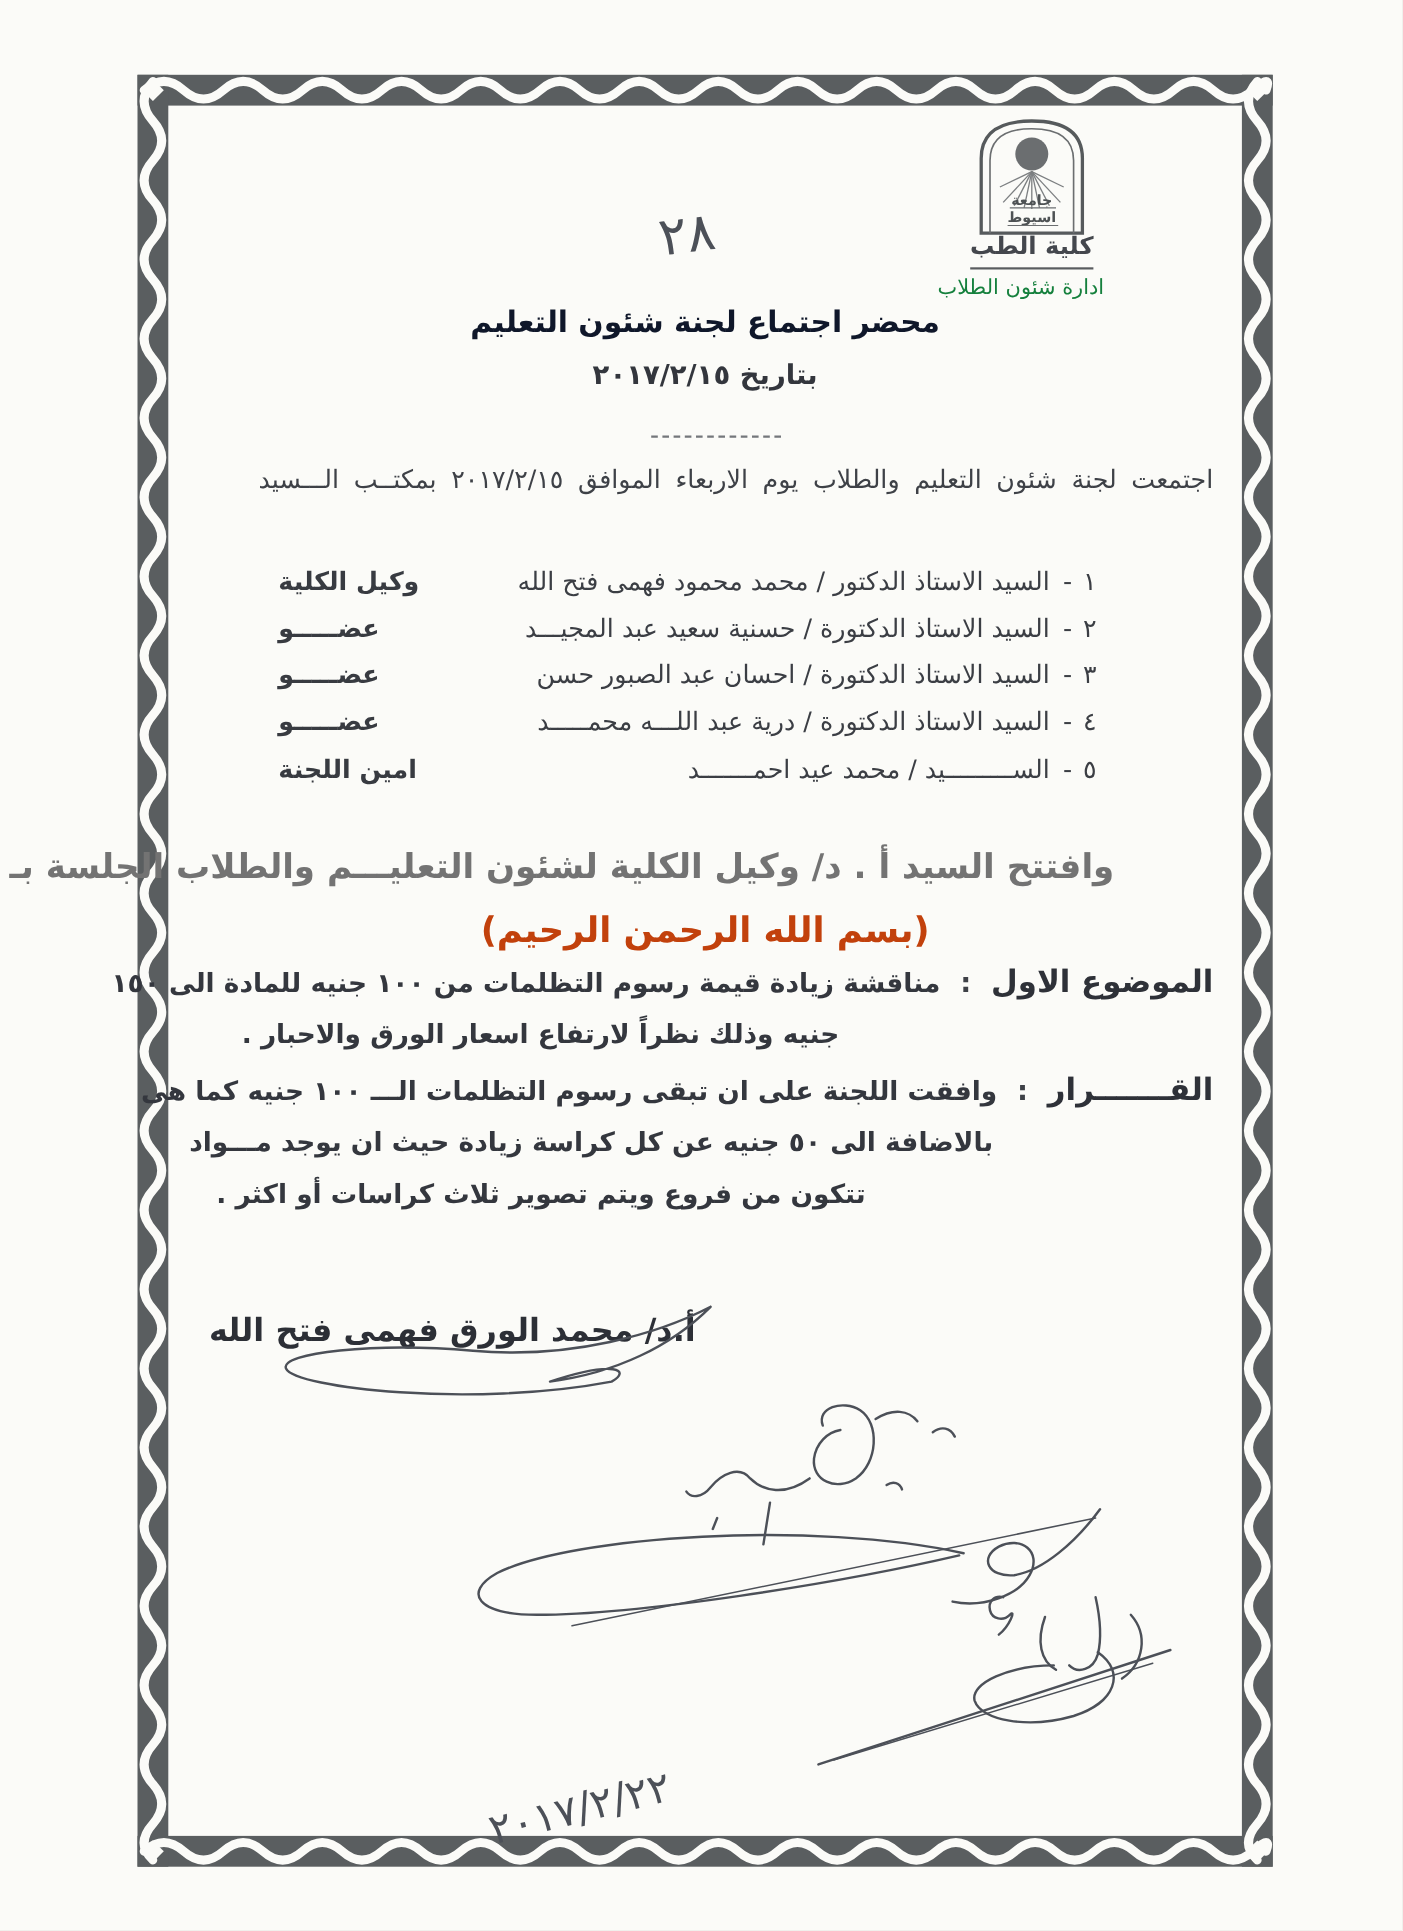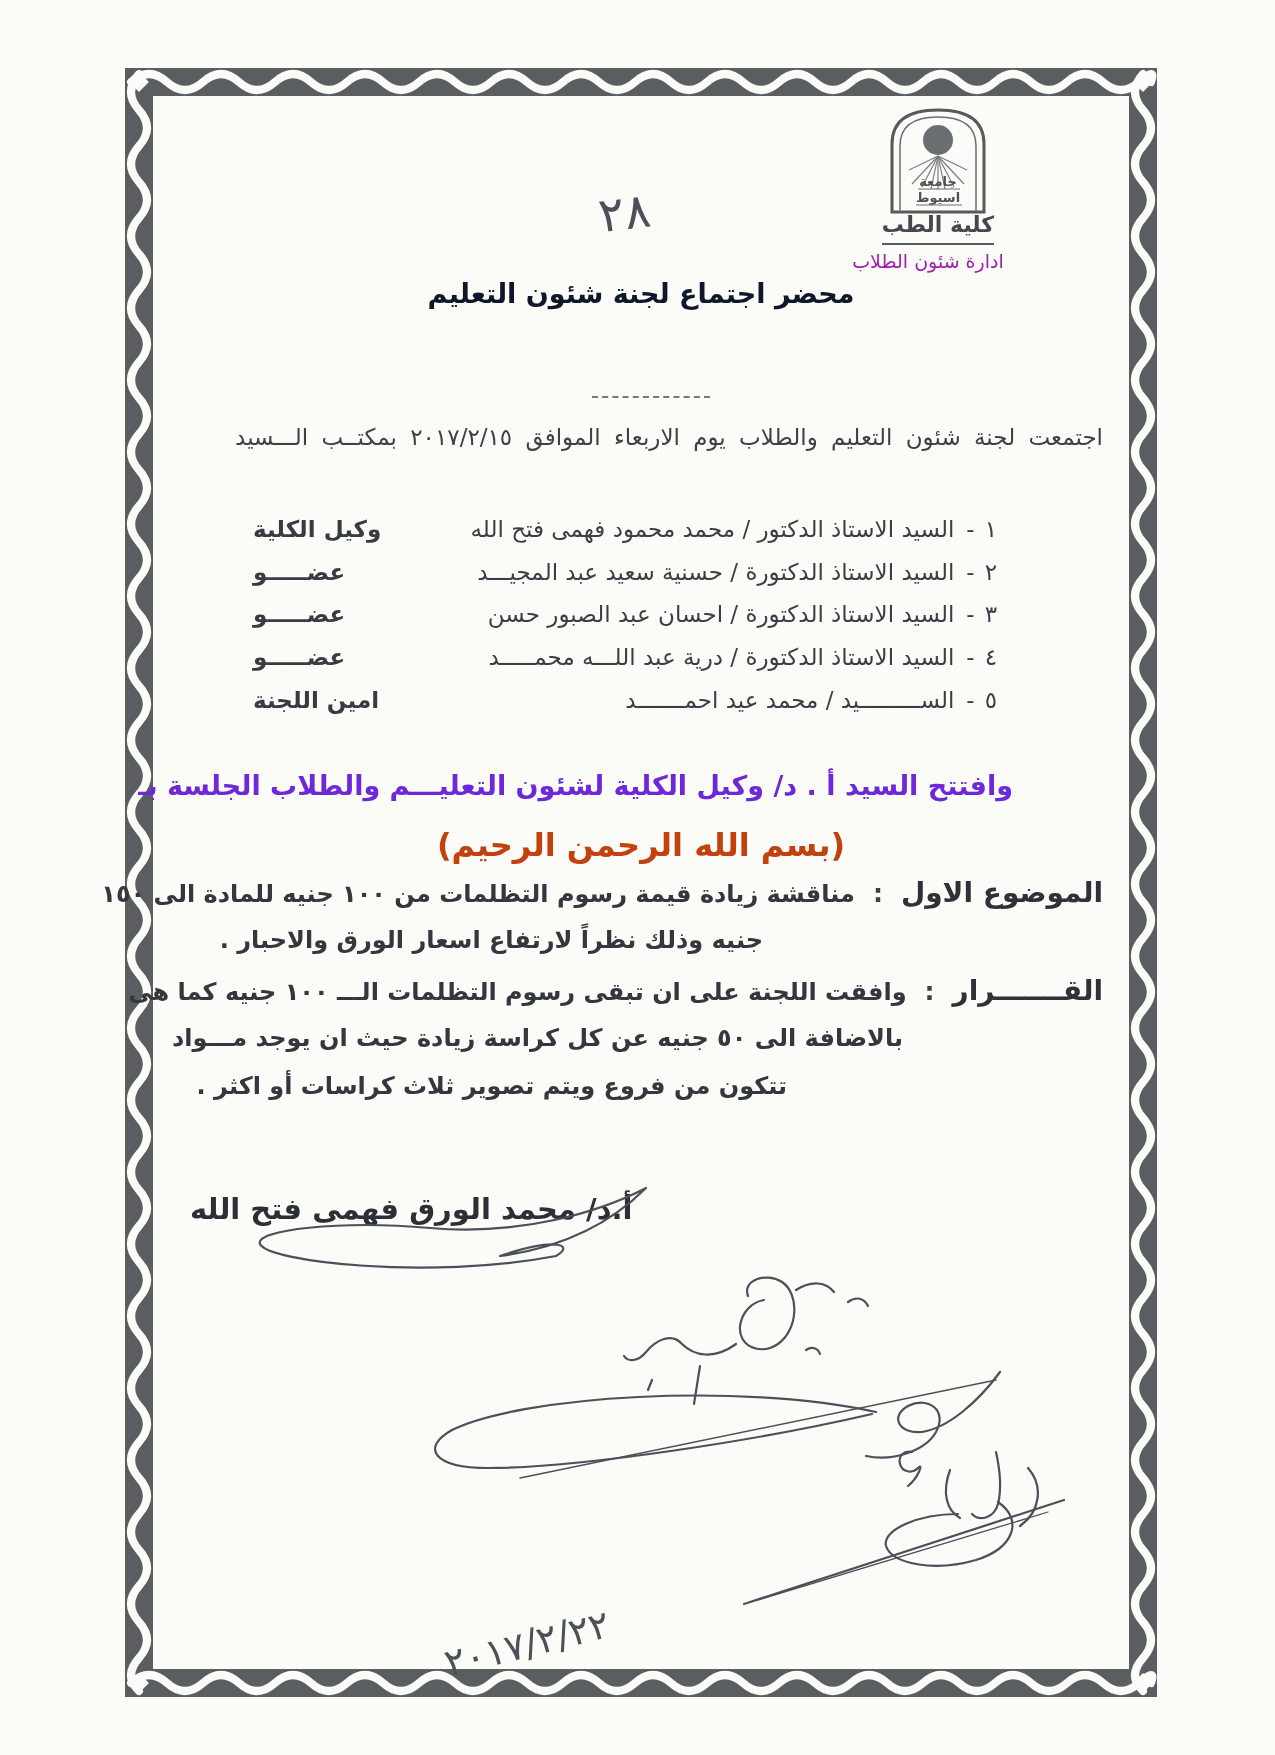--- a/index.html
+++ b/index.html
@@ -16,33 +16,33 @@
   .abs{position:absolute;}
   .rtl{direction:rtl;}
   .center-band{left:125px;width:1032px;text-align:center;}
 
   .doc-title{top:278px;font-size:27px;font-weight:bold;color:#0f172a;}
   .doc-date{top:326px;font-size:25px;font-weight:bold;color:#33363d;}
   .date-underline{left:592px;top:396px;width:118px;border-bottom:2px dashed #74777b;height:0;}
 
   .logo-caption{left:872px;top:212px;width:132px;text-align:center;font-size:22px;font-weight:bold;color:#44474d;}
   .logo-caption-line{left:882px;top:243px;width:112px;height:2px;background:#595c5f;}
-  .logo-dept{left:832px;top:250px;width:192px;text-align:center;font-size:19px;color:#a21caf;}
+  .logo-dept{left:832px;top:250px;width:192px;text-align:center;font-size:19px;color:#15803d;}
 
   .intro{left:212px;right:172px;top:414px;font-size:23px;line-height:46px;text-align:right;}
   .intro .l1{word-spacing:6px;}
 
   .attendees{left:253px;right:278px;top:508px;font-size:23px;color:#3b3e44;}
   .att-row{display:flex;direction:rtl;justify-content:space-between;align-items:center;height:42.6px;}
   .att-name{white-space:nowrap;}
   .att-num{margin-left:10px;}
   .att-dash{margin-left:12px;}
   .att-role{font-weight:bold;color:#383b41;}
 
-  .opening{right:262px;top:770px;font-size:27px;font-weight:bold;color:#6d28d9;white-space:nowrap;}
+  .opening{right:262px;top:770px;font-size:31px;font-weight:bold;color:#737373;white-space:nowrap;}
   .basmala{top:826px;font-size:32px;font-weight:bold;color:#c2410c;}
 
   .topic-row{display:flex;direction:rtl;align-items:baseline;white-space:nowrap;}
   .subject-row{right:172px;top:876px;}
   .decision-row{right:172px;top:974px;}
   .blk-label{font-size:28px;font-weight:bold;color:#2e3138;}
   .blk-colon{font-size:25px;font-weight:bold;margin:0 18px;}
   .blk-text{font-size:24px;font-weight:bold;color:#34373e;}
   .subject-l2{right:512px;top:926px;}
   .decision-l2{right:372px;top:1024px;}
@@ -98,20 +98,21 @@
     <text x="60" y="102" text-anchor="middle" font-size="13" font-weight="bold" fill="#4e5254" direction="rtl">اسيوط</text>
     <line x1="40" y1="89" x2="82" y2="89" stroke="#6b6e70" stroke-width="1"></line>
     <line x1="38" y1="105" x2="84" y2="105" stroke="#6b6e70" stroke-width="1"></line>
   </svg>
 
   <div class="abs rtl logo-caption">كلية الطب</div>
   <div class="abs logo-caption-line"></div>
   <div class="abs rtl logo-dept">ادارة شئون الطلاب</div>
 
   <div class="abs rtl center-band doc-title">محضر اجتماع لجنة شئون التعليم</div>
+  <div class="abs rtl center-band doc-date">بتاريخ ٢٠١٧/٢/١٥</div>
   <div class="abs date-underline"></div>
 
   <div class="abs rtl intro">
     <div class="l1">اجتمعت لجنة شئون التعليم والطلاب يوم الاربعاء الموافق ٢٠١٧/٢/١٥ بمكتــب الـــسيد</div>
   </div>
 
   <div class="abs attendees">
     <div class="att-row">
       <span class="att-name rtl"><span class="att-num">١</span><span class="att-dash">-</span><span>السيد الاستاذ الدكتور / محمد محمود فهمى فتح الله</span></span>
       <span class="att-role rtl">وكيل الكلية</span>

